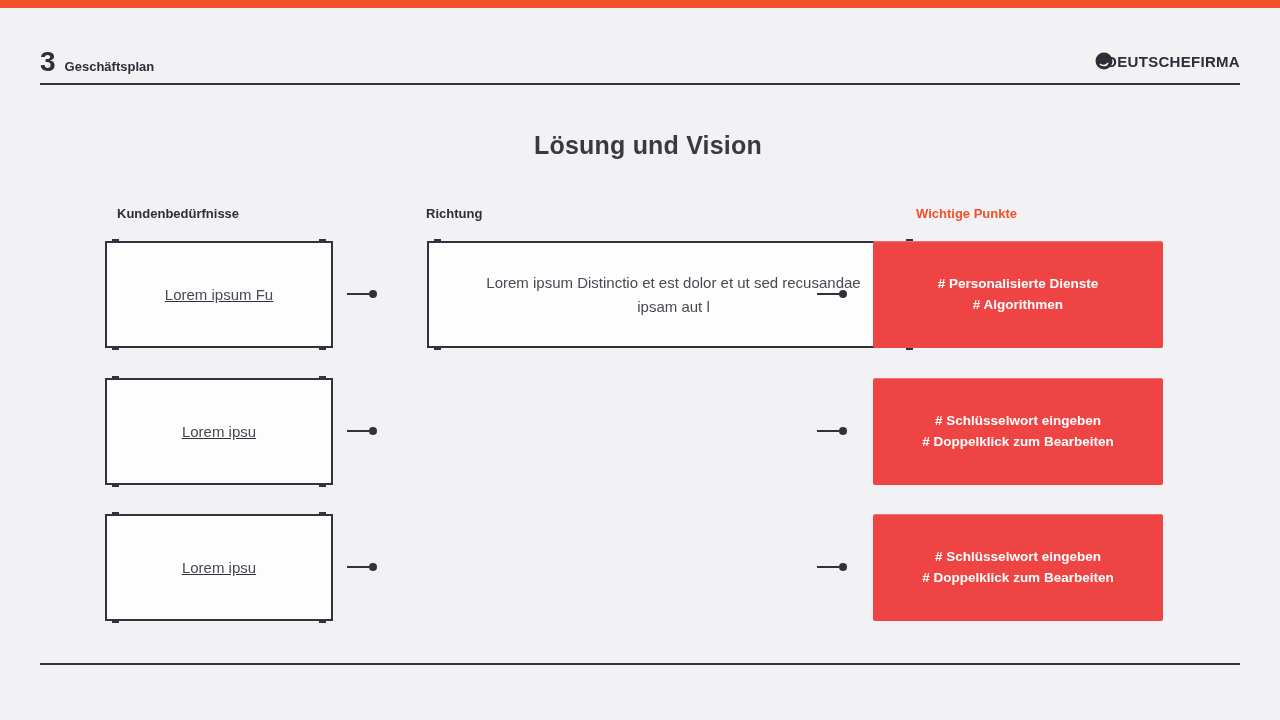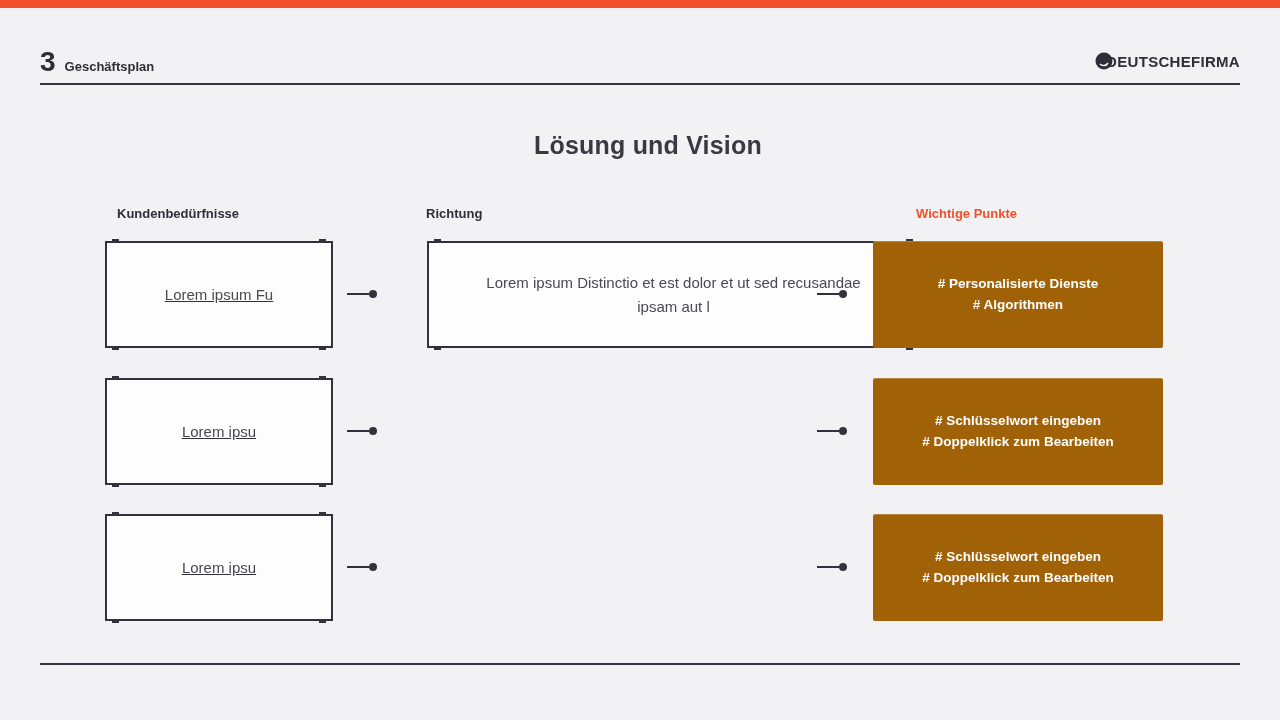--- a/index.html
+++ b/index.html
@@ -52,21 +52,21 @@
   .sketch-box::after { top:-4px; right:5px; }
   .sketch-box .box-text::before { bottom:-4px; left:5px; }
   .sketch-box .box-text::after { bottom:-4px; right:5px; }
 
   .need-box { left:105px; width:228px; padding:0 14px;text-decoration:underline; }
   .direction-box { left:394px; width:493px; padding:0 36px;margin-left:33px; }
 
   
   .points-box {
     position:absolute; left:873px; width:290px; height:107px;
-    background:#a16207; border-radius:2px;
+    background:#ef4444; border-radius:2px;
     display:flex; flex-direction:column; align-items:center; justify-content:center;
     text-align:center; color:#FFFFFF;
     box-shadow:inset 0 1px 0 rgba(255,255,255,0.22);
   }
   .point-line { font-size:13.5px; font-weight:700; line-height:1.55; }
 
   .row1 { top:241px; }
   .row2 { top:378px; }
   .row3 { top:514px; }
 

